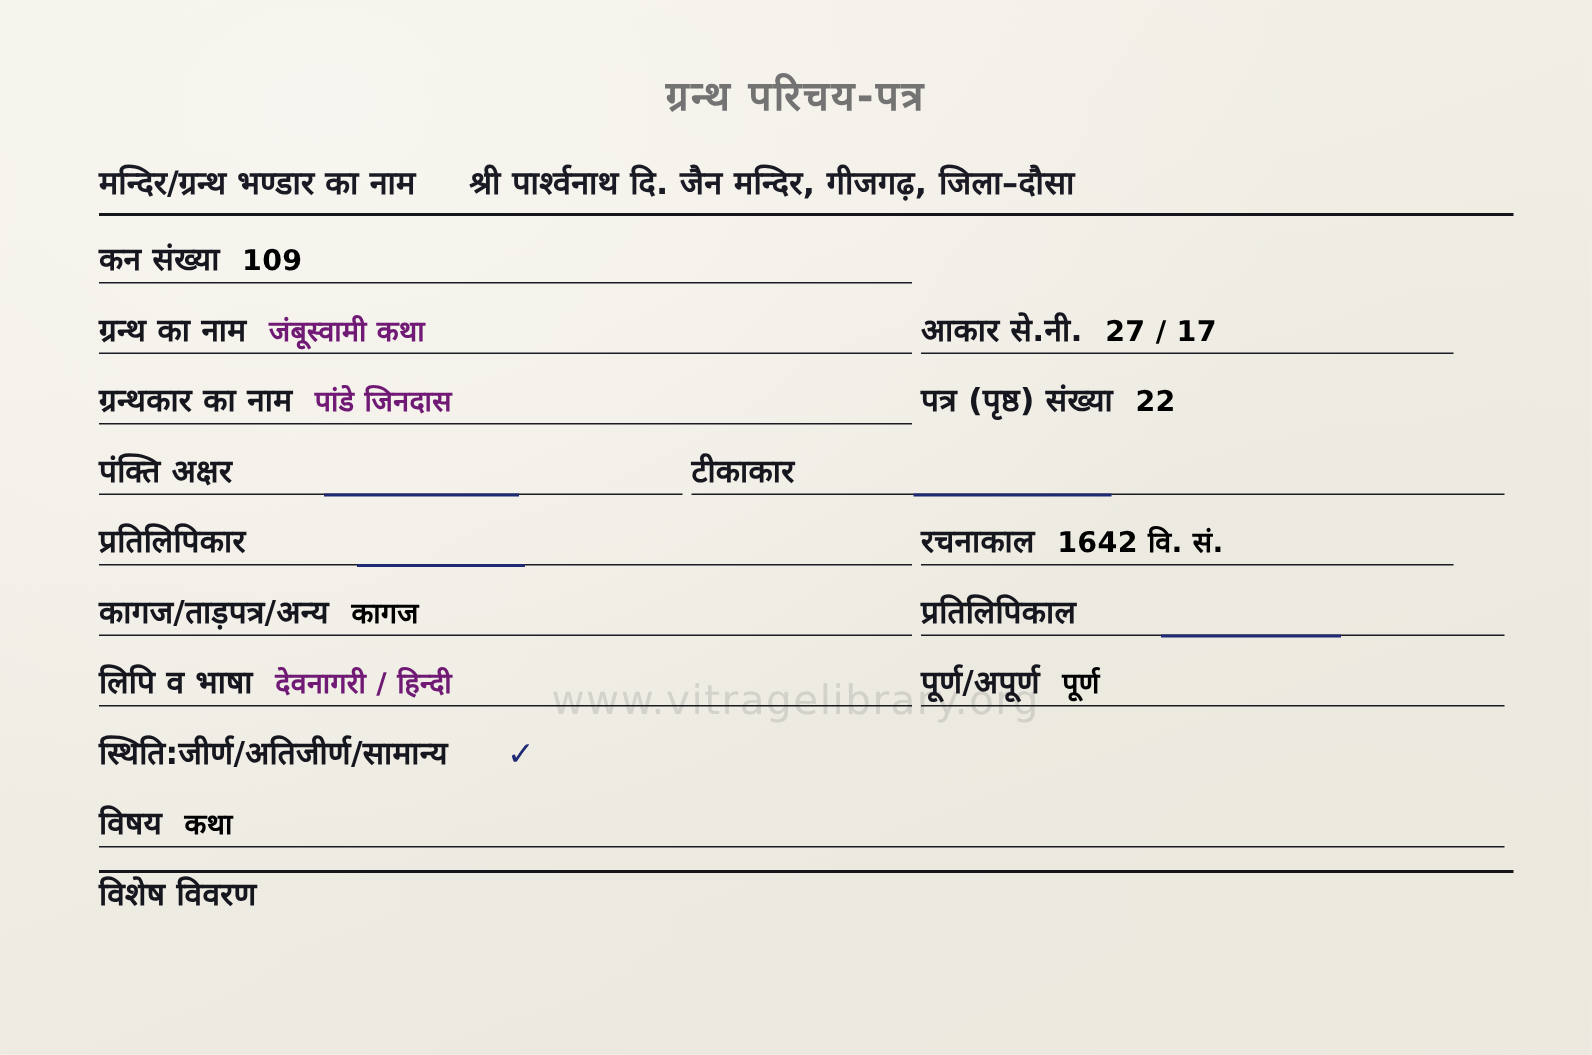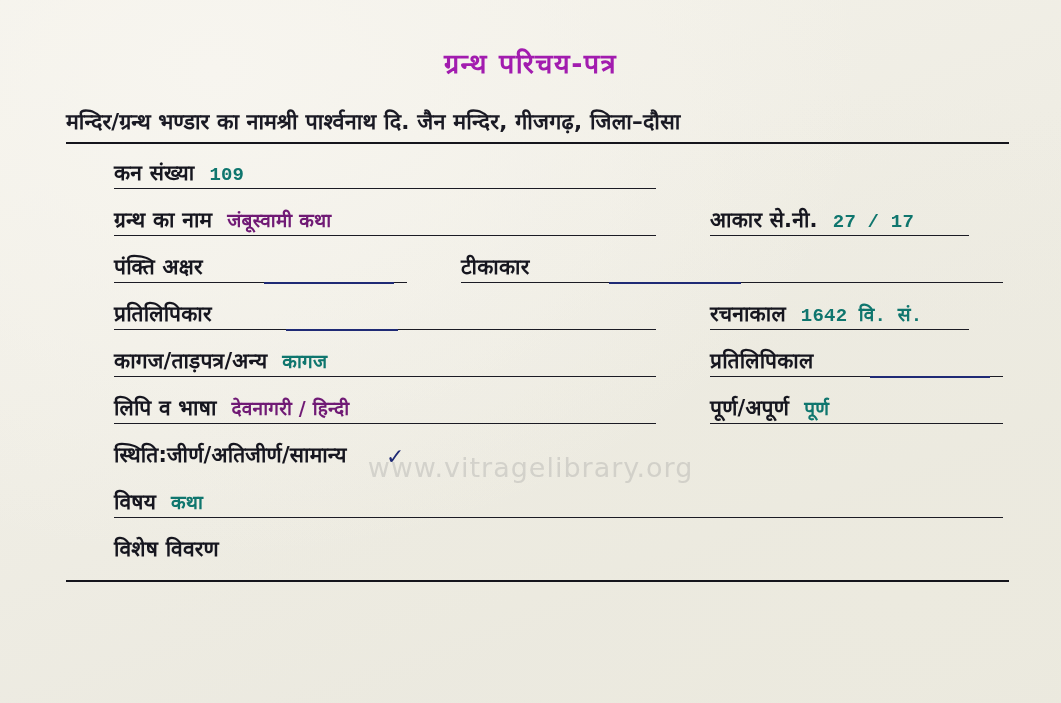--- a/index.html
+++ b/index.html
@@ -45,30 +45,30 @@
   }
   .doc-title {
     position: absolute;
     top: 44px;
     left: 0;
     right: 0;
     text-align: center;
     font-size: 27px;
     font-weight: 700;
     letter-spacing: 1.5px;
-    color: #a21caf;
+    color: #737373;
   }
   .header-row {
     position: absolute;
     top: 106px;
     left: 66px;
     right: 50px;
     display: flex;
     align-items: flex-start;
-    gap: 0;
+    gap: 36px;
     font-size: 21.5px;
     font-weight: 700;
     color: #1a1a24;
     white-space: nowrap;
   }
   .header-row .hdr-value {
     font-weight: 700;
     letter-spacing: 0.2px;
   }
   .header-rule {
@@ -90,21 +90,20 @@
     height: 47px;
     display: flex;
     align-items: flex-start;
   }
   .cell {
     position: relative;
     display: flex;
     align-items: baseline;
     white-space: nowrap;
     height: 100%;
-    margin-left: 48px;
   }
   .cell.left  { width: 548px; flex: 0 0 548px; }
   .cell.right { flex: 1 1 auto; }
   .cell.full  { width: 100%; flex: 1 1 auto; text-align: center; }
 
   .label {
     font-size: 21px;
     font-weight: 700;
     color: #16161f;
     letter-spacing: 0.2px;
@@ -113,21 +112,21 @@
     padding-right: 6px;
   }
   .value {
     font-size: 19px;
     font-weight: 700;
     color: #701a75;
     z-index: 2;
     padding: 0 9px;
     letter-spacing: 0.2px;
   }
-  .value.ink-dark { color: #0f766e; font-family: Liberation Mono, monospace; }
+  .value.ink-dark { color: #000000; }
 
   
   .rule {
     position: absolute;
     left: 0;
     right: 6px;
     top: 30px;
     border-bottom: 1.6px solid #1b1b24;
     z-index: 1;
   }
@@ -188,20 +187,31 @@
         <span class="label">ग्रन्थ का नाम</span>
         <span class="value">जंबूस्वामी कथा</span>
       </div>
       <div class="cell right">
         <div class="rule short"></div>
         <span class="label">आकार से.नी.</span>
         <span class="value ink-dark">27 / 17</span>
       </div>
     </div>
 
+    <div class="row">
+      <div class="cell left">
+        <div class="rule"></div>
+        <span class="label">ग्रन्थकार का नाम</span>
+        <span class="value">पांडे जिनदास</span>
+      </div>
+      <div class="cell right">
+        <span class="label">पत्र (पृष्ठ) संख्या</span>
+        <span class="value ink-dark">22</span>
+      </div>
+    </div>
 
     <div class="row">
       <div class="cell right">
         <div class="rule"></div>
         <div class="underline-blue" style="left:150px; width:130px;"></div>
         <span class="label">पंक्ति अक्षर</span>
         <span class="value"></span>
       </div>
       <div class="cell left">
         <div class="rule"></div>

